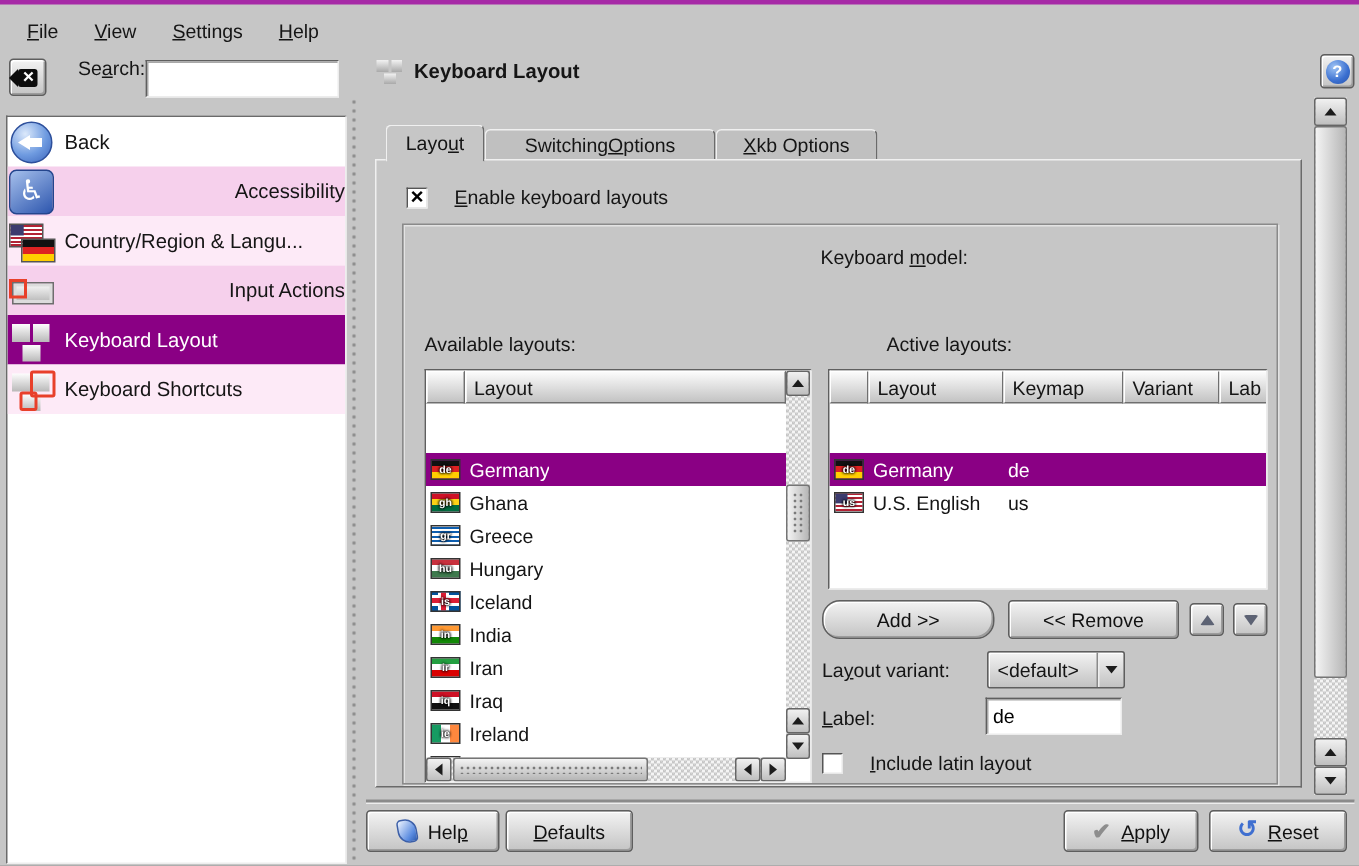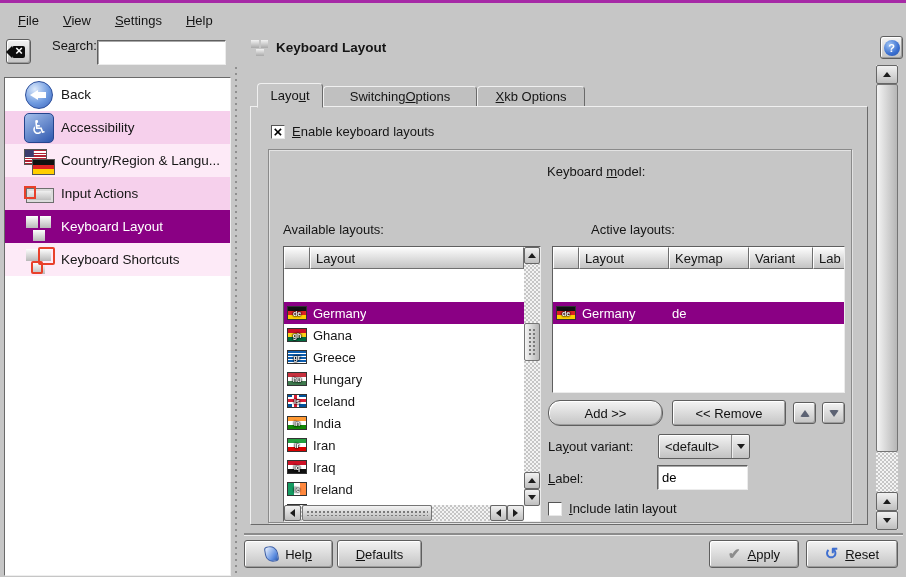--- a/index.html
+++ b/index.html
@@ -23,22 +23,22 @@
   }
   .clear-btn { position:absolute; left:6px; top:36px; width:25px; height:25px; }
   .clear-icon { position:relative; width:13px; height:12px; background:#0d0d0d; border-radius:2px; }
   .clear-icon::before { content:"×"; position:absolute; inset:-4px 0 0 1px; color:#fff; font-weight:bold; font-size:13px; line-height:18px; text-align:center; }
   .clear-icon::after { content:""; position:absolute; left:-6px; top:0; border-top:6px solid transparent; border-bottom:6px solid transparent; border-right:6px solid #0d0d0d; }
   .search-label { position:absolute; left:39px; top:35px;margin-left:13px; }
   .search-input { position:absolute; left:97px; top:37px; width:129px; height:25px; background:#fff; border:1px solid; border-color:#5f5f5f #ececec #ececec #5f5f5f; box-shadow:inset 1px 1px 0 #a8a8a8; font-size:13px; padding:0 4px; }
 
   
   .sidebar { position:absolute; left:4px; top:74px; width:227px; height:499px; background:#fff; border:1px solid; border-color:#6a6a6a #eee #eee #6a6a6a; overflow:hidden; }
-  .srow { height:33px; display:flex; align-items:center; gap:7px; padding-left:19px; font-size:13.5px; }
-  .srow.p1 { background:#f6d0ec; }
+  .srow { height:33px; display:flex; align-items:center; gap:7px; padding-left:1px; font-size:13.5px; }
+  .srow.p1 { background:#f6d0ec;justify-content:space-between; }
   .srow.p2 { background:#fdeaf7; }
   .srow.sel { background:#8a0084; color:#fff; }
   .sicon { width:30px; height:30px; flex:none; position:relative; }
   .i-back { width:28px; height:28px; margin:1px; border-radius:50%; background:radial-gradient(circle at 34% 28%, #dce9fb, #6f9be0 55%, #3a63ba); border:1px solid #2d4f9b; }
   .i-back::before { content:""; position:absolute; left:4px; top:8px; border-top:5px solid transparent; border-bottom:5px solid transparent; border-right:8px solid #fff; }
   .i-back::after { content:""; position:absolute; left:11px; top:10px; width:9px; height:6px; background:#fff; }
   .i-access { border-radius:5px; background:linear-gradient(145deg,#a6c0ec,#2d56ae); border:1px solid #24458d; }
   .i-access::before { content:"♿"; position:absolute; inset:0; display:flex; align-items:center; justify-content:center; font-size:19px; color:#fff; }
   .i-flags::before { content:""; position:absolute; left:0; top:3px; width:21px; height:14px; border:1px solid #555;
     background:linear-gradient(#3c3b6e,#3c3b6e) top left/42% 52% no-repeat, repeating-linear-gradient(#b22234 0 1.3px, #fff 1.3px 2.6px); }
@@ -71,21 +71,21 @@
   
   .tab { position:absolute; display:flex; align-items:center; justify-content:center; font-size:13px;
     border:1px solid; border-color:#f0f0f0 #6a6a6a transparent #f0f0f0; border-radius:4px 4px 0 0; background:#c0c0c0; }
   .tab.active { background:#c6c6c6; z-index:3; }
   .pane { position:absolute; left:250px; top:103px; width:618px; height:419px; background:#c6c6c6;
     border:1px solid; border-color:#f0f0f0 #6a6a6a #6a6a6a #f0f0f0; z-index:1; }
 
   
   .cb { width:14px; height:14px; background:#fff; border:1px solid; border-color:#555 #e8e8e8 #e8e8e8 #555; display:flex; align-items:center; justify-content:center; flex:none; }
   .cb.checked::before { content:"×"; font-weight:bold; font-size:15px; line-height:12px; color:#000; }
-  .cbrow { position:absolute; display:flex; align-items:flex-end; gap:7px; z-index:4; }
+  .cbrow { position:absolute; display:flex; align-items:flex-end; gap:18px; z-index:4; }
 
   
   .groupbox { position:absolute; left:268px; top:146px; width:584px; height:374px; border:1px solid #8a8a8a; box-shadow:1px 1px 0 #e3e3e3, inset 1px 1px 0 #e3e3e3; z-index:2; }
   .z { z-index:4; }
   .lbl { position:absolute; z-index:4; }
 
   
   .combo { position:absolute; z-index:4; background:linear-gradient(#f3f3f3,#c2c2c2); border:1px solid #5e5e5e; border-radius:2px;
     box-shadow:inset 1px 1px 0 #fff; display:flex; align-items:center; }
   .combo .val { flex:1; padding:0 6px; }
@@ -319,20 +319,27 @@
       <span class="hcell" style="width:64px;">Variant</span>
       <span class="hcell" style="width:33px; border-right:none;">Lab</span>
     </div>
     <div class="lrow sel">
       <span class="flag" data-flag="de">
           <span class="fc">de</span>
         </span>
       <span class="cell" style="width:84px;">Germany</span>
       <span class="cell" style="width:78px;">de</span>
     </div>
+    <div class="lrow">
+      <span class="flag" data-flag="us">
+          <span class="fc">us</span>
+        </span>
+      <span class="cell" style="width:84px;">U.S. English</span>
+      <span class="cell" style="width:78px;">us</span>
+    </div>
   </div>
 
   <button class="btn z" style="position:absolute; left:548px; top:397px; width:115px; height:26px;border-radius:12px;">Add &gt;&gt;</button>
   <button class="btn z" style="position:absolute; left:672px; top:397px; width:114px; height:26px;">&lt;&lt; Remove</button>
   <button class="btn z" style="position:absolute; left:793px; top:399px; width:23px; height:22px;">
     <span style="width:0;height:0;border-left:5px solid transparent;border-right:5px solid transparent;border-bottom:7px solid #5d6374;border-radius:2px;"></span>
   </button>
   <button class="btn z" style="position:absolute; left:822px; top:399px; width:23px; height:22px;">
     <span style="width:0;height:0;border-left:5px solid transparent;border-right:5px solid transparent;border-top:7px solid #5d6374;border-radius:2px;"></span>
   </button>

